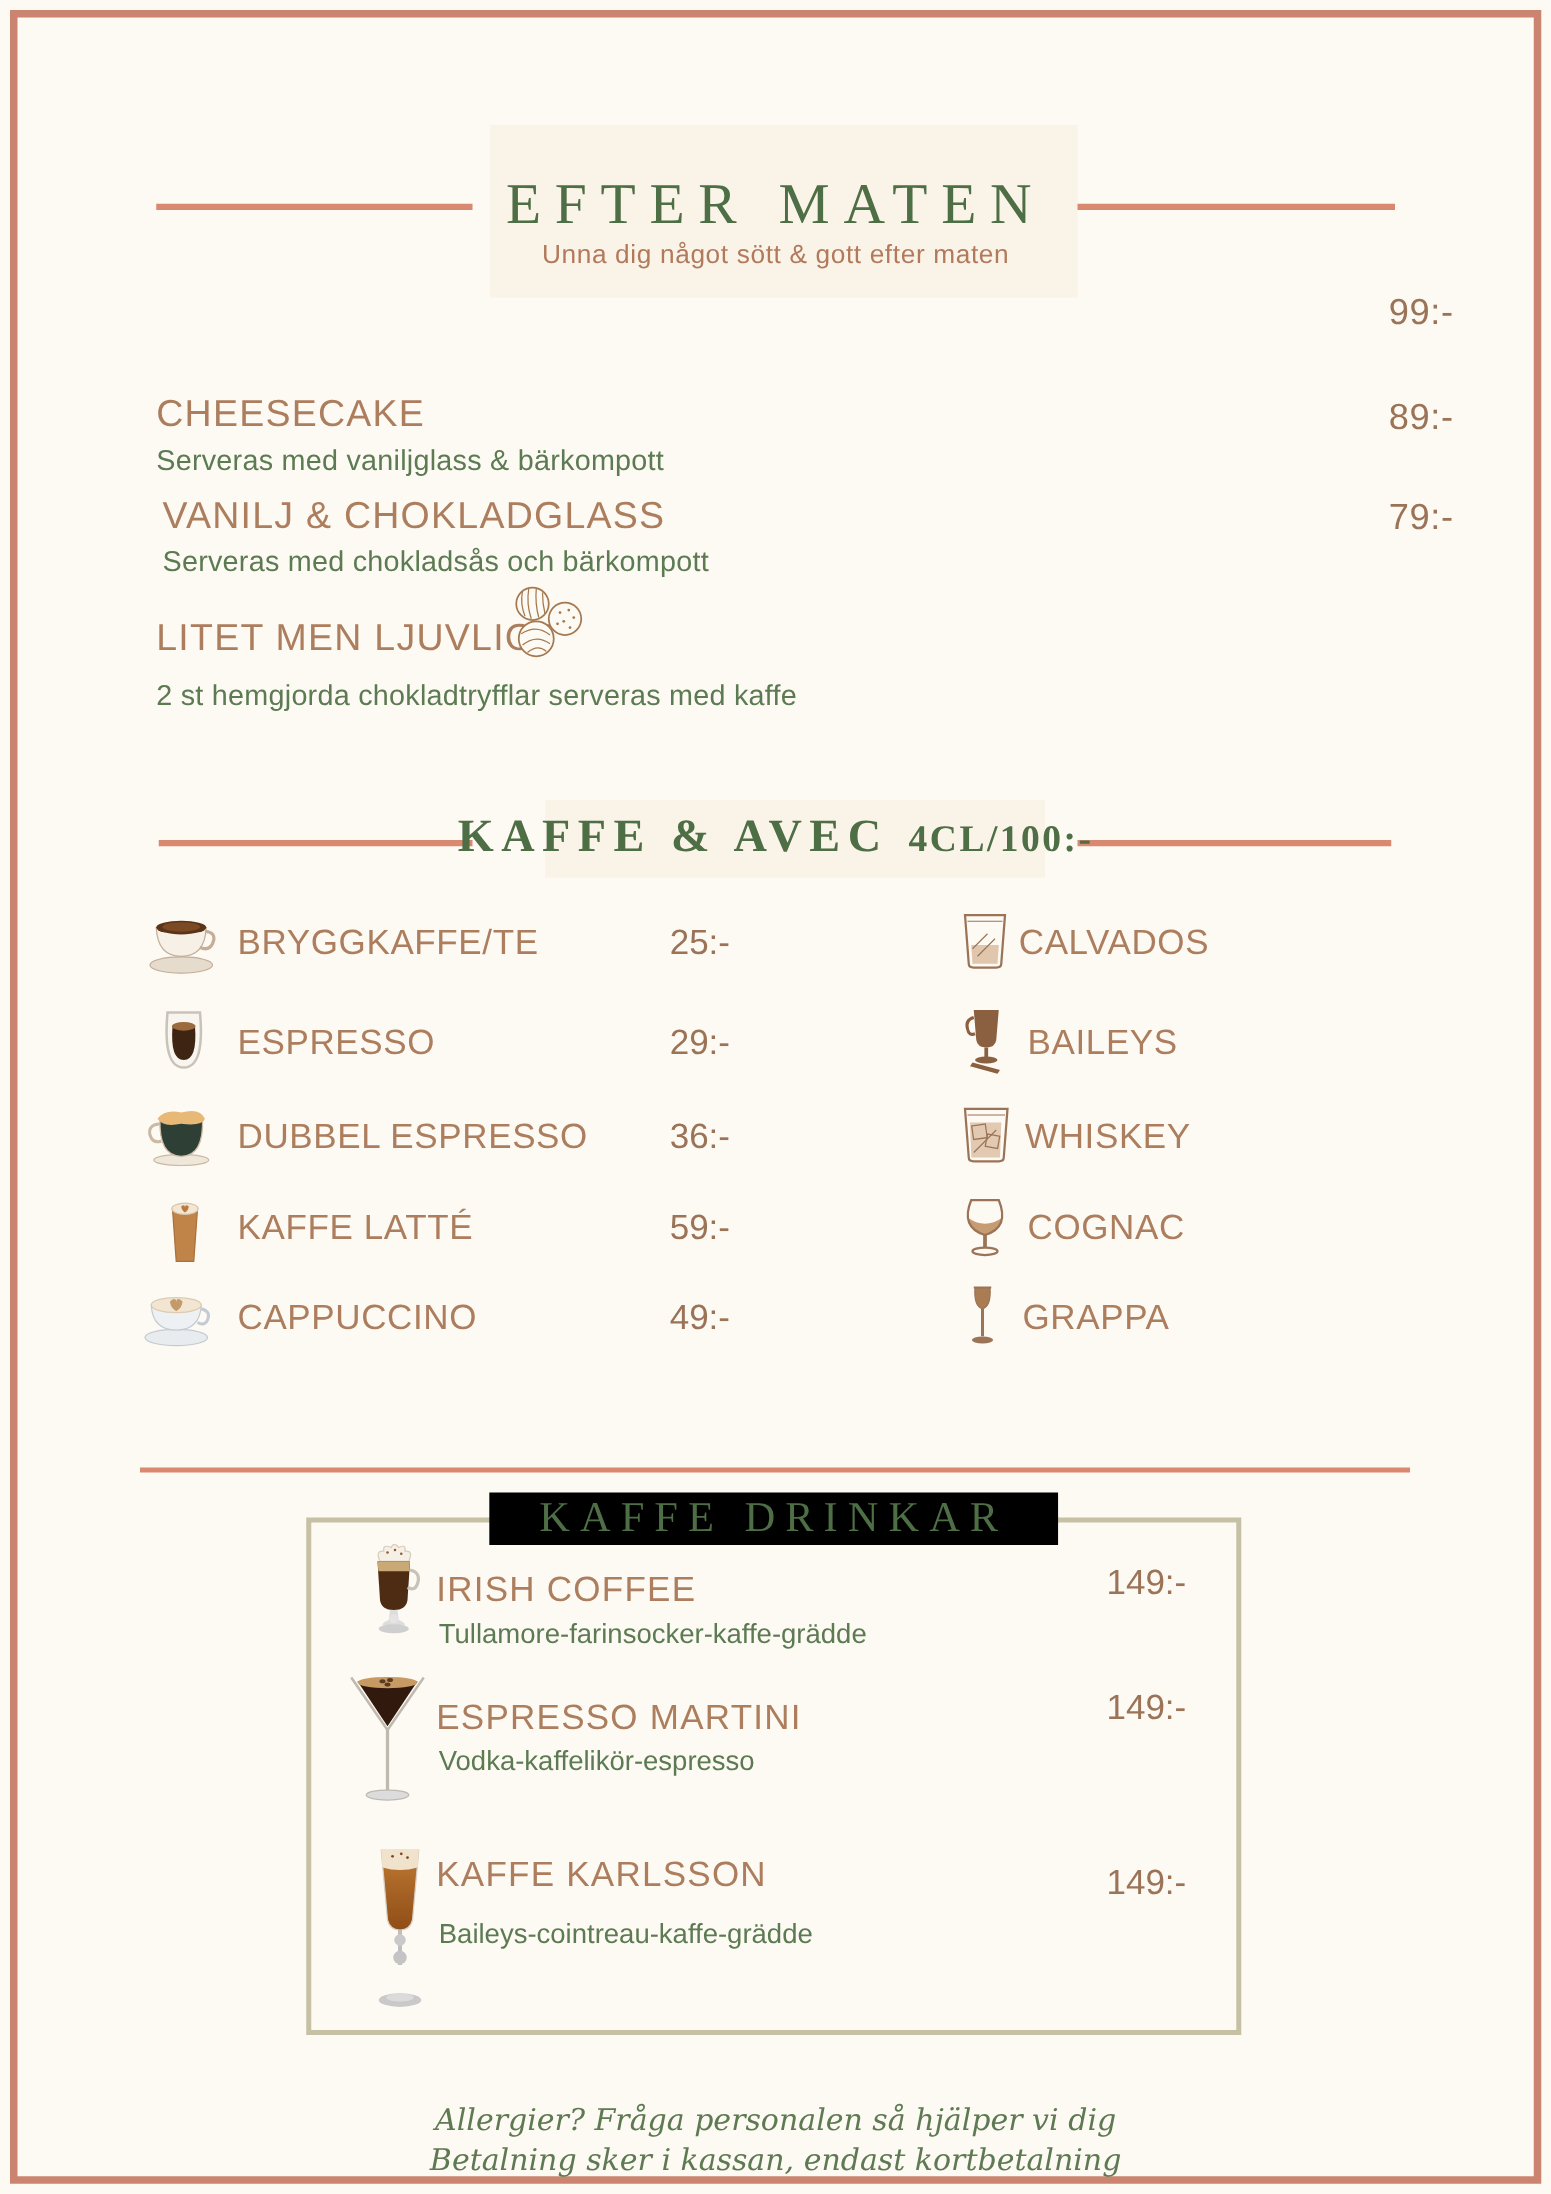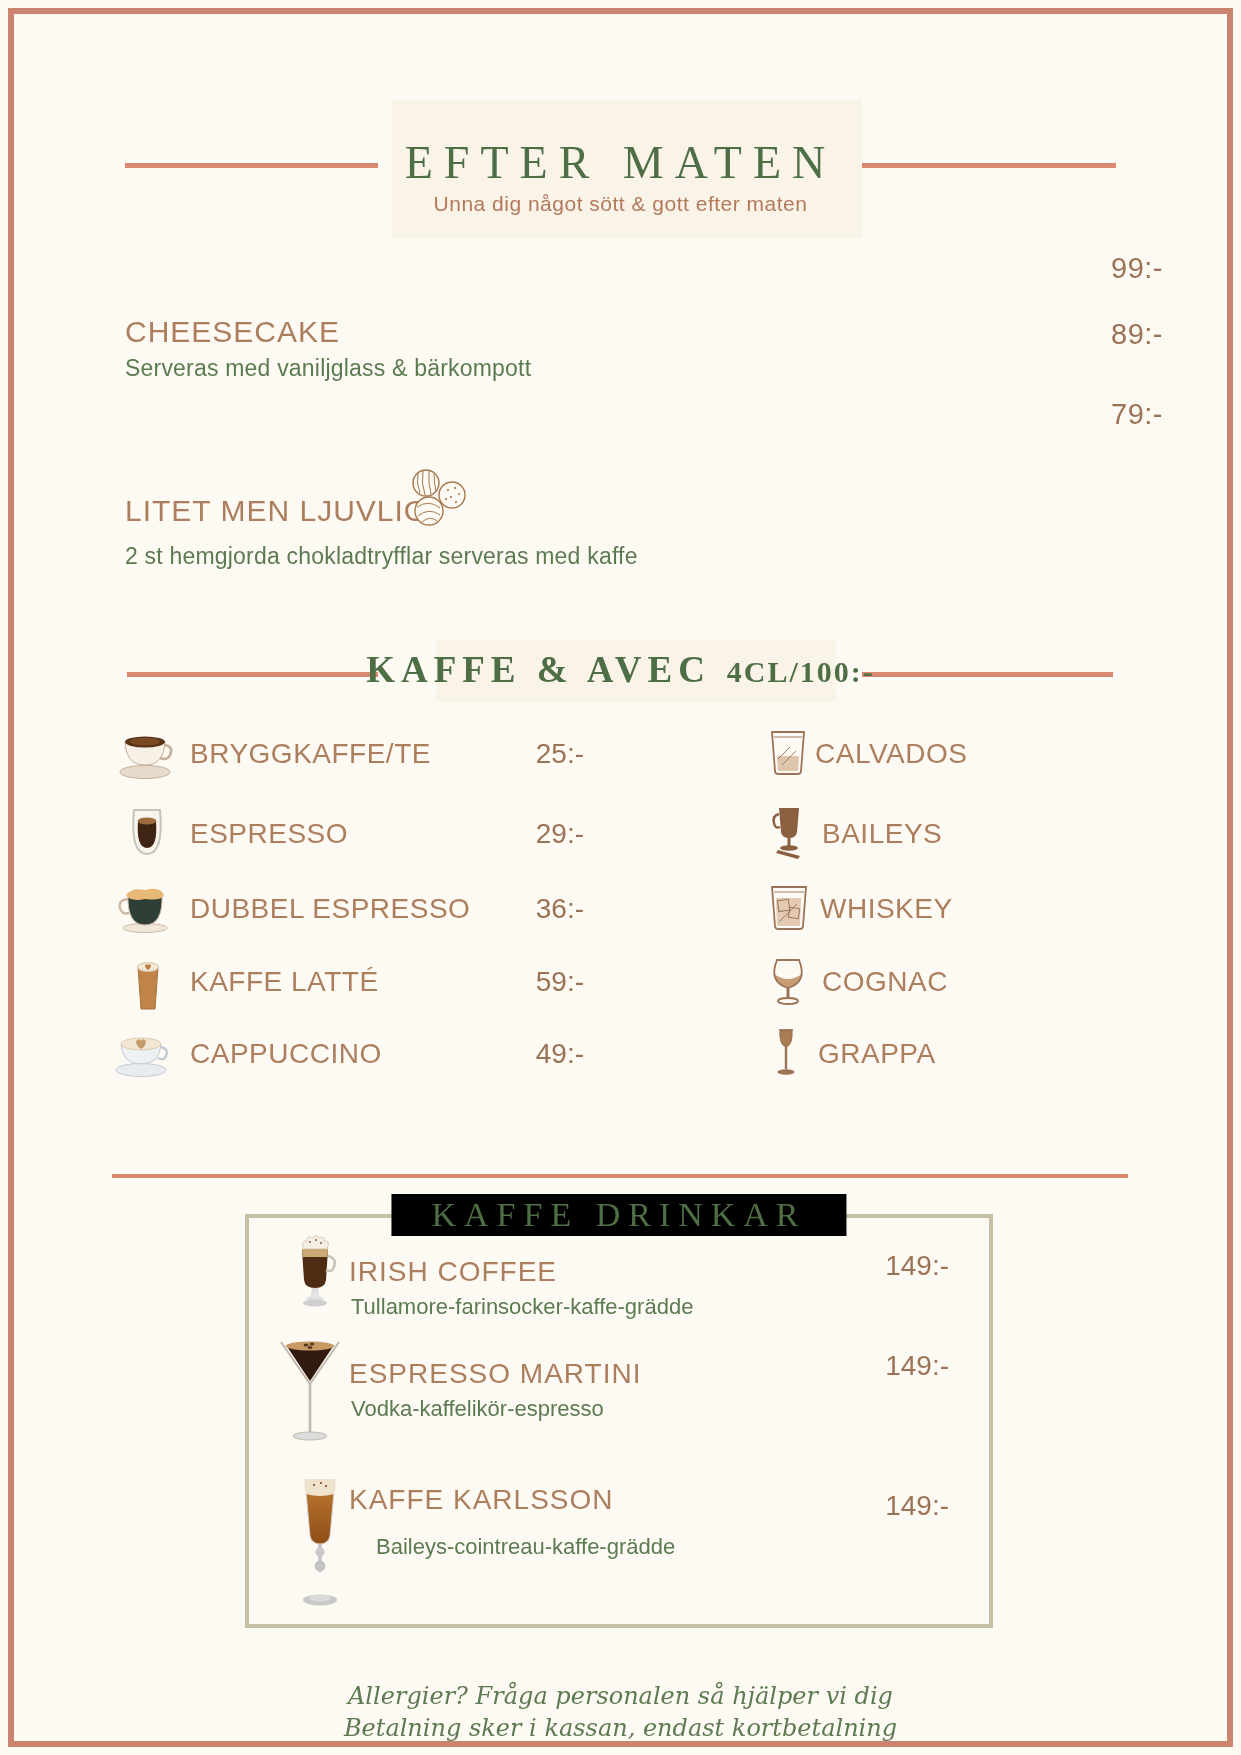--- a/index.html
+++ b/index.html
@@ -79,28 +79,32 @@
 
 <div class="page">
   <div class="page-border"></div>
 
   <div class="panel" style="left:392px; top:100px; width:470px; height:138px;"></div>
   <div class="hline" style="left:125px; top:163px; width:253px;"></div>
   <div class="hline" style="left:862px; top:163px; width:254px;"></div>
   <h1 class="main-title">EFTER MATEN</h1>
   <div class="subtitle">Unna dig något sött &amp; gott efter maten</div>
 
-  <div class="price r-main" style="top:252px">99:-</div>
+  <div class="price r-main" style="top:234px">99:-</div>
 
   <div class="mi" style="top:315px">
     <div class="mi-name">CHEESECAKE</div>
     <div class="mi-desc">Serveras med vaniljglass &amp; bärkompott</div>
   </div>
   <div class="price r-main" style="top:318px">89:-</div>
 
+  <div class="mi" style="top:396px; left:130px;">
+    <div class="mi-name">VANILJ &amp; CHOKLADGLASS</div>
+    <div class="mi-desc">Serveras med chokladsås och bärkompott</div>
+  </div>
   <div class="price r-main" style="top:398px">79:-</div>
 
   <div class="mi" style="top:494px">
     <div class="mi-name">LITET MEN LJUVLIGT</div>
     <div class="mi-desc" style="margin-top:15px">2 st hemgjorda chokladtryfflar serveras med kaffe</div>
   </div>
   <svg class="icon" style="left:404px; top:466px;" width="70" height="62" viewBox="0 0 70 62">
     <g fill="#FDF9F3" stroke="#A5794F" stroke-width="1.4">
       <circle cx="22" cy="17" r="13"></circle>
       <path d="M14 7 Q12 17 16 27 M19 5 Q17 17 21 29 M25 5 Q24 17 27 28 M30 8 Q30 17 32 25" fill="none" stroke-width="1"></path>
@@ -262,19 +266,19 @@
       <circle cx="23" cy="11" r="1.1" fill="#7A4A24"></circle>
         <circle cx="30" cy="9" r="1.1" fill="#7A4A24"></circle>
         <circle cx="35" cy="12" r="1.1" fill="#7A4A24"></circle>
       <rect x="27.4" y="70" width="3.2" height="28" fill="#BFBFBF"></rect>
       <circle cx="29" cy="78" r="4.6" fill="#C9C9C9"></circle>
       <circle cx="29" cy="92" r="5.4" fill="#C4C4C4"></circle>
       <ellipse cx="29" cy="126" rx="17" ry="5.5" fill="#C9C9C9"></ellipse>
       <ellipse cx="29" cy="124" rx="11" ry="3.2" fill="#DBDBDB"></ellipse>
     </svg>
     <div class="d-name" style="top:266px;">KAFFE KARLSSON</div>
-    <div class="d-desc" style="top:316px;margin-left:25px;">Baileys-cointreau-kaffe-grädde</div>
+    <div class="d-desc" style="top:316px;">Baileys-cointreau-kaffe-grädde</div>
     <div class="d-price" style="top:272px;">149:-</div>
   </div>
 
   <div class="footer-line" style="top:1714px;">Betalning sker i kassan, endast kortbetalning</div>
   <div class="footer-line" style="top:1682px;">Allergier? Fråga personalen så hjälper vi dig</div>
 </div>
 
 </body></html>

